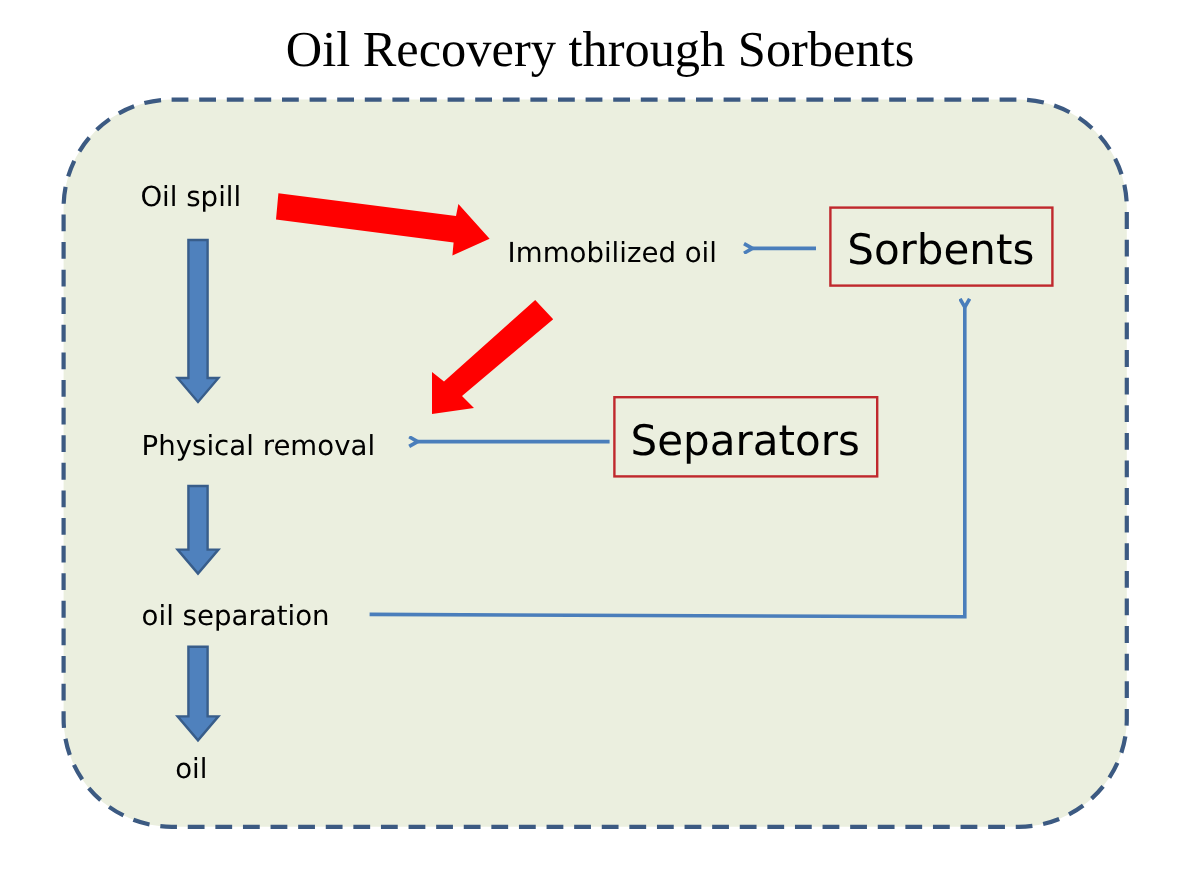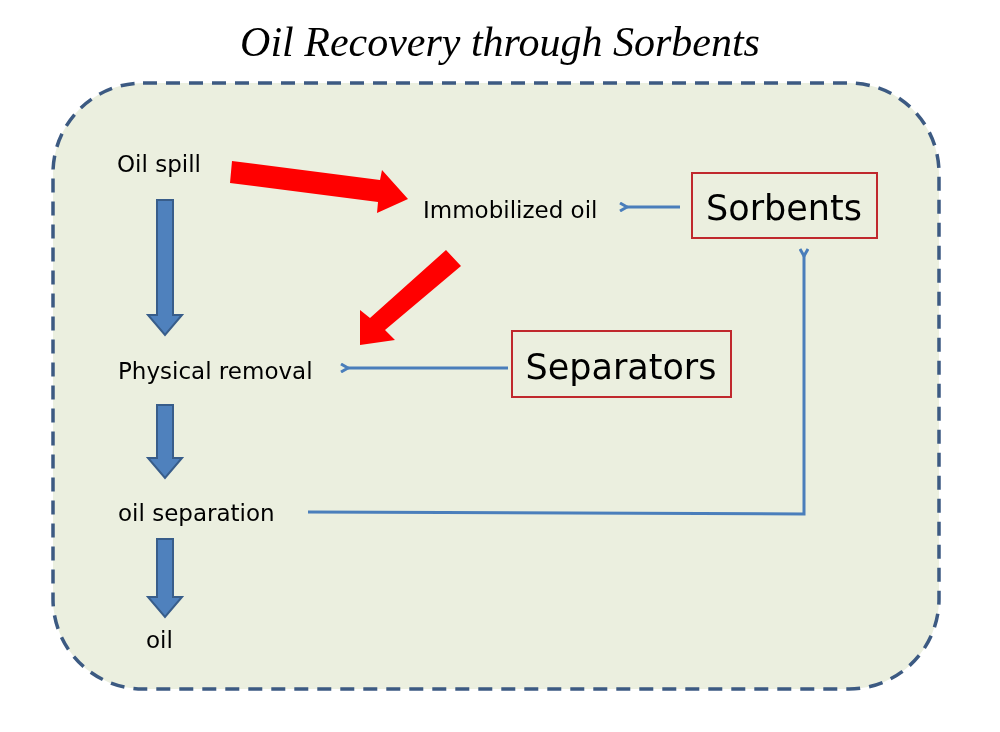--- a/index.html
+++ b/index.html
@@ -1,19 +1,19 @@
 <!DOCTYPE html>
 <html><head>
   <meta charset="utf-8">
   <style>
     html, body { margin: 0; padding: 0; background: #ffffff; }
     body { width: 1000px; height: 732px; position: relative; overflow: hidden; }
     .title {
       position: absolute; left: 0; top: 18px; width: 1000px; text-align: center;
-      font-family: "Liberation Serif", "DejaVu Serif", serif; font-size: 42px; color: #000; font-style: italic;
+      font-family: "Liberation Serif", "DejaVu Serif", serif; font-size: 42px; color: #000;
     }
     svg.diagram { position: absolute; left: 0; top: 0; }
     .lbl { font-family: "DejaVu Sans", "Liberation Sans", sans-serif; fill: #000; }
   </style>
 </head>
 <body>
 
 <div class="title">Oil Recovery through Sorbents</div>
 
 <svg class="diagram" width="1000" height="732" viewBox="0 0 1000 732">

